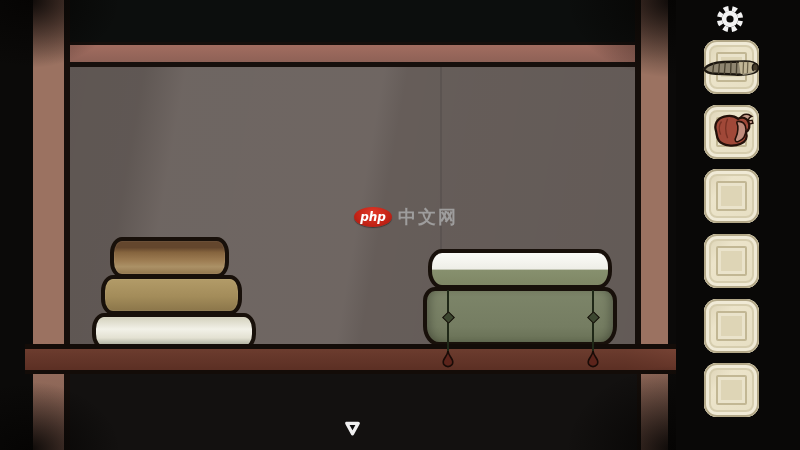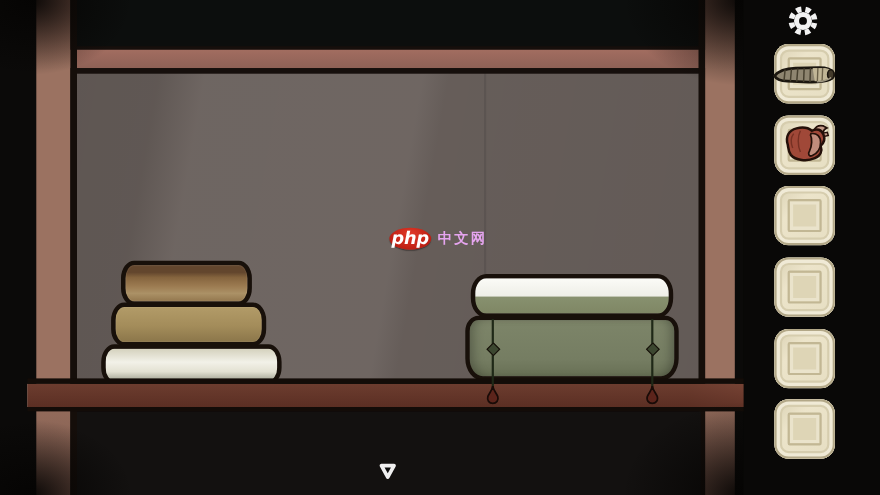--- a/index.html
+++ b/index.html
@@ -92,25 +92,25 @@
 
   
   #watermark{left:354px;top:206px;height:22px;display:flex;align-items:center;gap:6px;}
   #wm-logo{
     width:38px;height:20px;border-radius:50%;
     background:radial-gradient(ellipse at 50% 32%,#e23a2a 0%,#c32316 60%,#9e170e 100%);
     display:flex;align-items:center;justify-content:center;
     box-shadow:0 1px 1px rgba(0,0,0,.4);
   }
   #wm-logo span{
-    color:#fff;font-size:16px;font-weight:bold;font-style:italic;
+    color:#fff;font-size:12px;font-weight:bold;font-style:italic;
     letter-spacing:0px;line-height:1;transform:translateY(-0.5px);
   }
   #wm-text{
-    color:#f0abfc;font-size:13px;font-weight:bold;letter-spacing:2px;opacity:.92;
+    color:#a3a3a3;font-size:18px;font-weight:bold;letter-spacing:2px;opacity:.92;
   }
 
   
   #sidebar{left:676px;top:0;width:124px;height:450px;background:#090807;}
   #settings-btn{left:40px;top:5px;width:28px;height:28px;cursor:pointer;}
 
   .slot{
     left:28px;width:55px;height:54px;border-radius:13px;cursor:pointer;
     background:linear-gradient(135deg,#d9d0b2 0%,#ece4ca 35%,#e6dec2 100%);
     box-shadow:inset 0 0 0 2px #b3a888, inset 0 0 0 5px #f0ead6, inset 0 0 0 7px #d6cdae;

